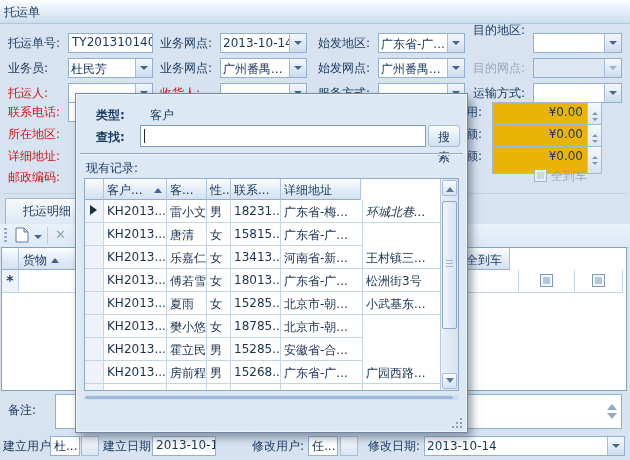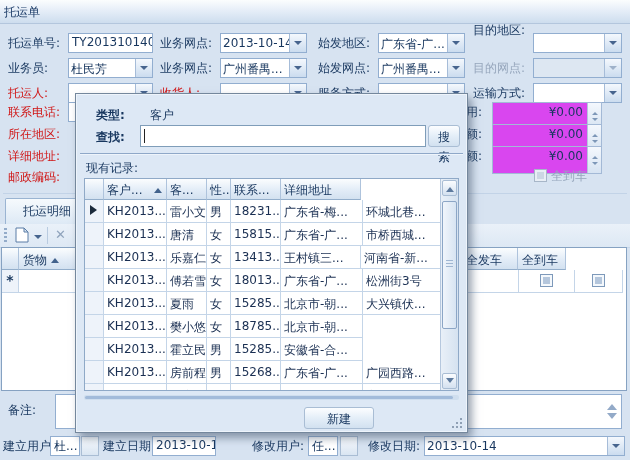--- a/index.html
+++ b/index.html
@@ -27,21 +27,21 @@
   }
   .combo{position:absolute;height:20px;box-sizing:border-box;background:#fff;
     border:1px solid #92aed0;display:flex}
   .combo .cval{flex:1;padding:2px 2px 0;overflow:hidden;white-space:nowrap}
   .combo .dbtn{width:16px;border-left:1px solid #a6bcd8;
     background:linear-gradient(#f4f8fd,#cbdcef);
     display:flex;align-items:center;justify-content:center}
   .arr{width:0;height:0;border:4px solid transparent;border-top:4px solid #46648e;margin-top:4px}
   .combo.dis{background:#dde7f2}
   .combo.dis .dbtn .arr{border-top-color:#9fb2ca}
-  .money{position:absolute;height:28px;box-sizing:border-box;background:#d946ef;
+  .money{position:absolute;height:28px;box-sizing:border-box;background:#eab308;
     border:1px solid #a3b9d6;display:flex}
   .money .mval{flex:1;text-align:right;padding:2px 4px 0;overflow:hidden}
   .money .spin{width:13px;border-left:1px solid #b4c6dc;background:linear-gradient(#f4f8fd,#d6e3f2);
     display:flex;flex-direction:column;align-items:center;justify-content:center;gap:3px}
   .tri-u{width:0;height:0;border:3px solid transparent;border-bottom:3px solid #7d97b8}
   .tri-d{width:0;height:0;border:3px solid transparent;border-top:3px solid #7d97b8}
   .cb{position:absolute;width:13px;height:13px;box-sizing:border-box;
     border:1px solid #7d99ba;background:#f4f8fc}
   .cb i{position:absolute;left:2px;top:2px;right:2px;bottom:2px;background:#b4c6dc}
   .cb.dis{border-color:#a7b6c8;background:#e8eef5}
@@ -274,21 +274,20 @@
   <span class="icon-x">✕</span>
 </div>
 
 <div class="grid">
   <div class="ghead">
     <div class="gh" style="width:17px"></div>
     <div class="gh" style="width:443px">
       <span>货物</span>
       <i class="sort"></i>
     </div>
-    <div class="gh" style="width:56px">全发车</div>
     <div class="gh" style="width:48px">全到车</div>
   </div>
   <div class="grow">
     <div class="gc selc" style="width:17px">*</div>
     <div class="gc" style="width:443px"></div>
     <div class="gc" style="width:57px"></div>
     <div class="gc" style="width:56px">
         <span class="cb" style="left:21px;top:4px">
           <i></i>
         </span>
@@ -359,57 +358,56 @@
     <div>
         <div class="drow">
           <div class="dc selc" style="width: 19px;">
             <i class="cur"></i>
           </div>
           <div class="dc" style="width: 63px;">KH2013...</div>
           <div class="dc" style="width: 40px;">雷小文</div>
           <div class="dc" style="width: 24px;">男</div>
           <div class="dc" style="width: 50px;">18231...</div>
           <div class="dc" style="width: 82px;">广东省-梅...</div>
-          <div class="dc" style="width: 80px;">环城北巷...</div>
+          <div class="dc" style="width: 80px; font-style: italic;">环城北巷...</div>
         </div>
         <div class="drow">
           <div class="dc selc" style="width: 19px;"></div>
           <div class="dc" style="width: 63px;">KH2013...</div>
           <div class="dc" style="width: 40px;">唐清</div>
           <div class="dc" style="width: 24px;">女</div>
           <div class="dc" style="width: 50px;">15815...</div>
           <div class="dc" style="width: 82px;">广东省-广...</div>
-          <div class="dc" style="width: 80px;">市桥西城...</div>
         </div>
         <div class="drow">
           <div class="dc selc" style="width: 19px;"></div>
           <div class="dc" style="width: 63px;">KH2013...</div>
           <div class="dc" style="width: 40px;">乐嘉仁</div>
           <div class="dc" style="width: 24px;">女</div>
           <div class="dc" style="width: 50px;">13413...</div>
+          <div class="dc" style="width: 82px;">河南省-新...</div>
           <div class="dc" style="width: 80px;">王村镇三...</div>
-          <div class="dc" style="width: 82px;">河南省-新...</div>
         </div>
         <div class="drow">
           <div class="dc selc" style="width: 19px;"></div>
           <div class="dc" style="width: 63px;">KH2013...</div>
           <div class="dc" style="width: 40px;">傅若雪</div>
           <div class="dc" style="width: 24px;">女</div>
           <div class="dc" style="width: 50px;">18013...</div>
           <div class="dc" style="width: 82px;">广东省-广...</div>
           <div class="dc" style="width: 80px;">松洲街3号</div>
         </div>
         <div class="drow">
           <div class="dc selc" style="width: 19px;"></div>
           <div class="dc" style="width: 63px;">KH2013...</div>
           <div class="dc" style="width: 40px;">夏雨</div>
           <div class="dc" style="width: 24px;">女</div>
           <div class="dc" style="width: 50px;">15285...</div>
           <div class="dc" style="width: 82px;">北京市-朝...</div>
-          <div class="dc" style="width: 80px;">大兴镇伏...</div>
+          <div class="dc" style="width: 80px;">小武基东...</div>
         </div>
         <div class="drow">
           <div class="dc selc" style="width: 19px;"></div>
           <div class="dc" style="width: 63px;">KH2013...</div>
           <div class="dc" style="width: 40px;">樊小悠</div>
           <div class="dc" style="width: 24px;">女</div>
           <div class="dc" style="width: 50px;">18785...</div>
           <div class="dc" style="width: 82px;">北京市-朝...</div>
         </div>
         <div class="drow">
@@ -448,15 +446,14 @@
         </div>
       <div class="sb-btn" style="bottom:1px">
           <i style="width:0;height:0;border:4px solid transparent;border-top:5px solid #5d7a9e;margin-top:2px"></i>
         </div>
     </div>
   </div>
   <div class="hsb">
       <i></i>
     </div>
 
-  <button class="btn" style="left:228px;top:313px;width:70px;height:22px">新建</button>
   <span class="dgrip"></span>
 </div>
 
 </body></html>

